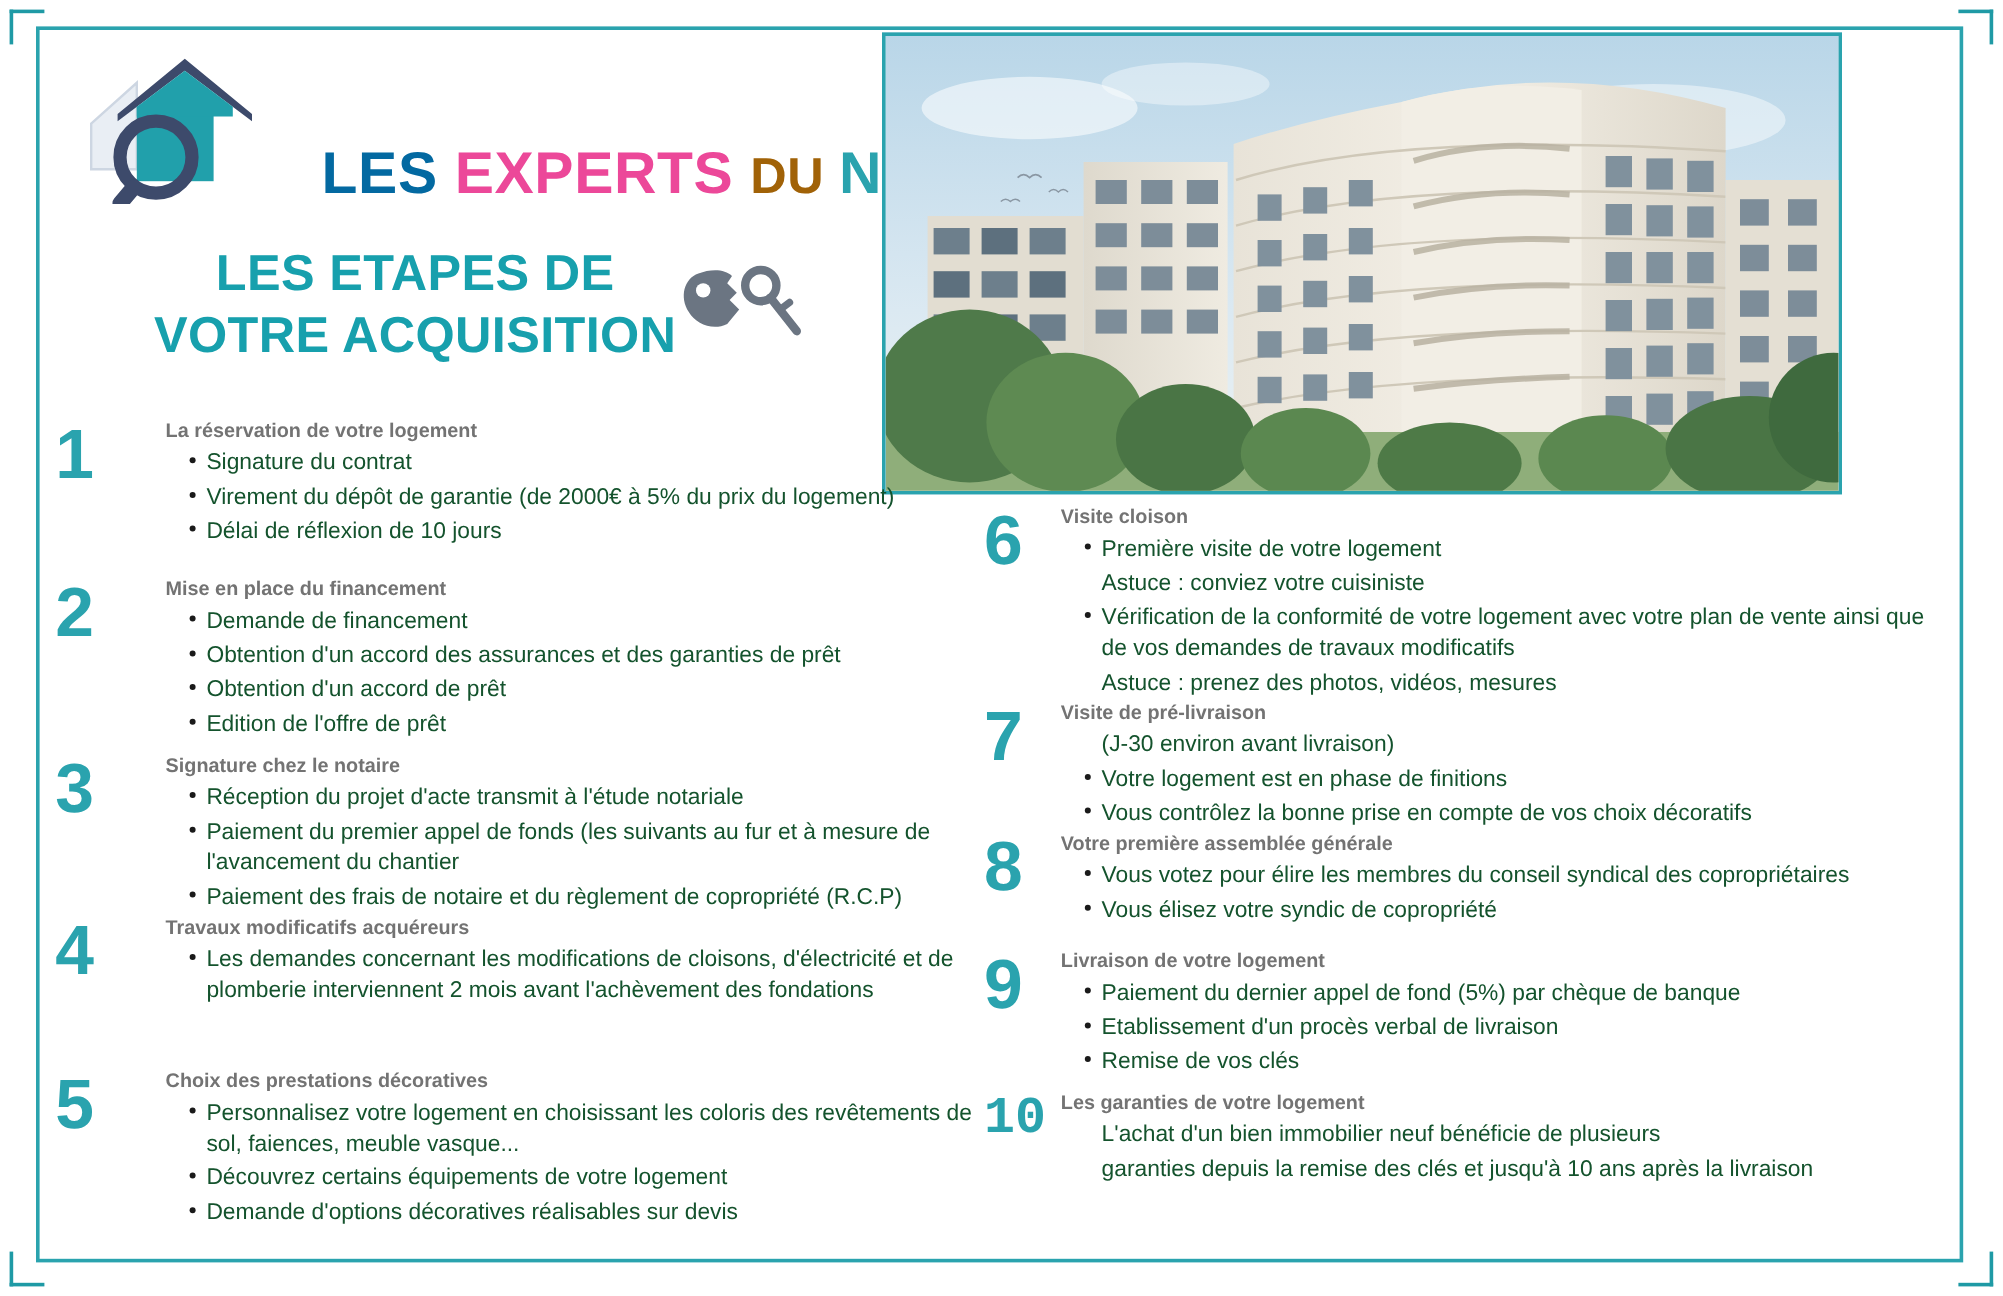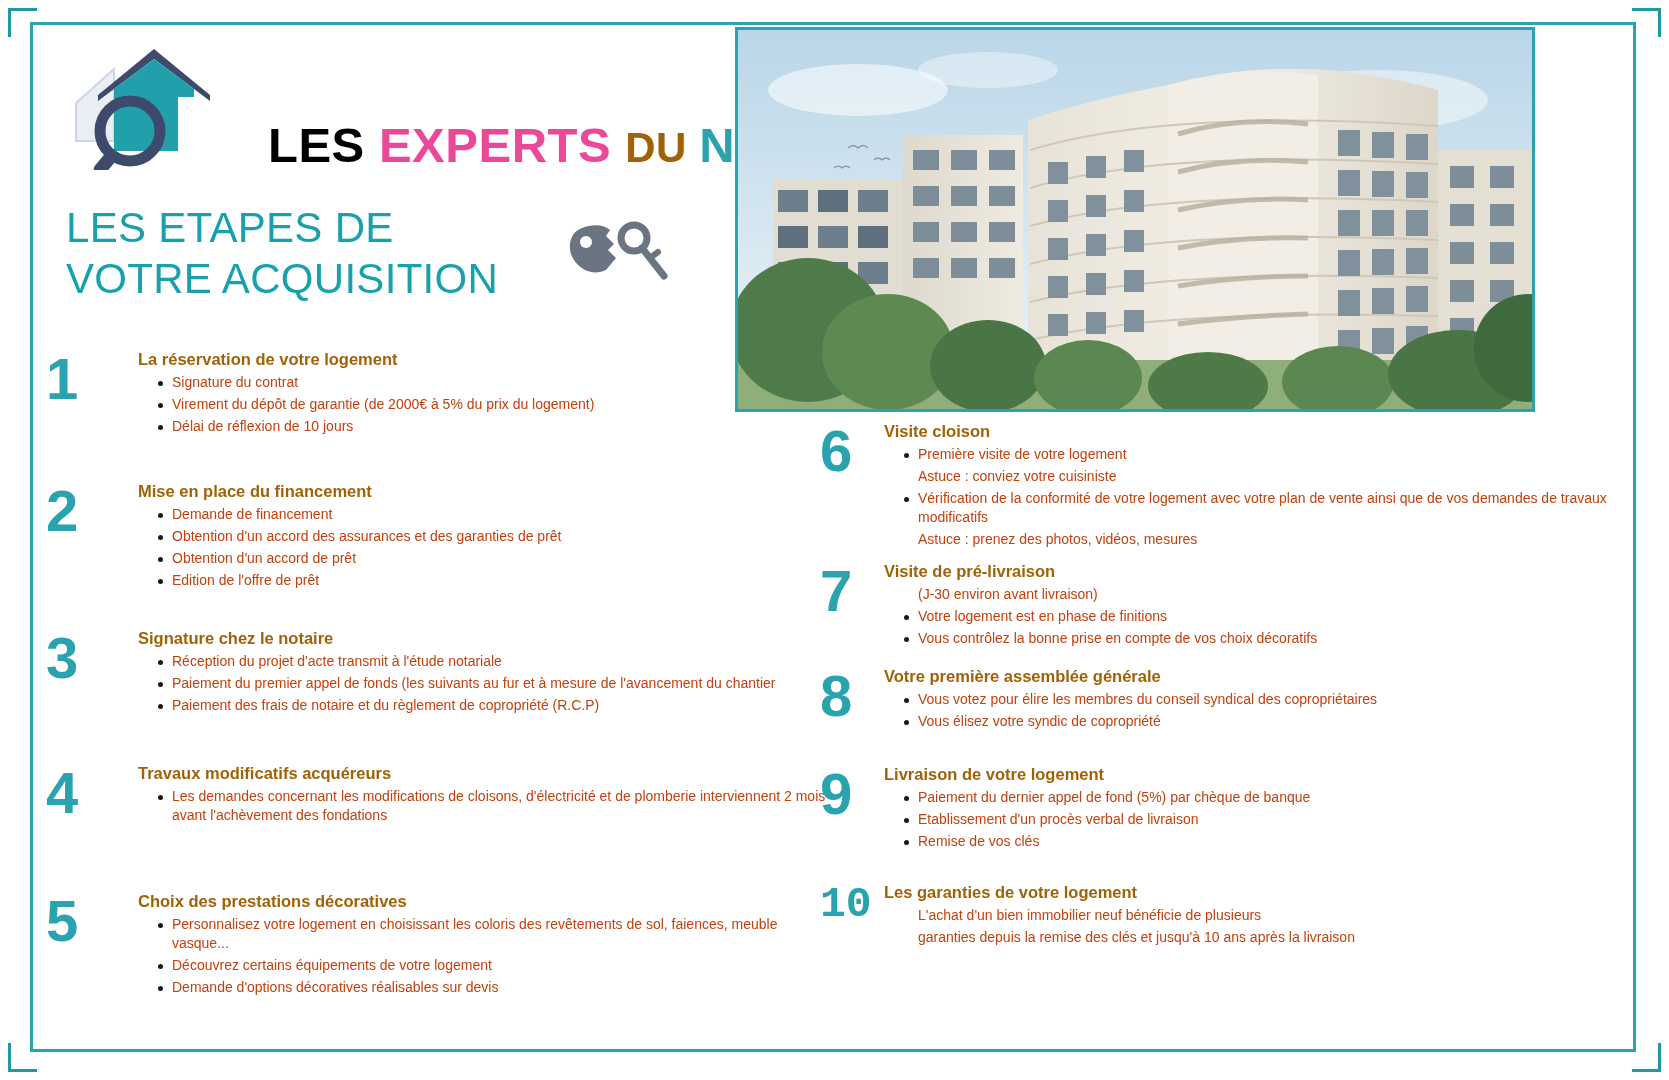--- a/index.html
+++ b/index.html
@@ -55,37 +55,38 @@
   }
   .logo-text {
     position: absolute;
     left: 200px;
     top: 72px;
     font-size: 49px;
     font-weight: bold;
     letter-spacing: 0.5px;
     white-space: nowrap;
   }
-  .logo-text .les { color: #000000; }
+  .logo-text .les { color: #0369a1; }
   .logo-text .experts { color: #ec4899; }
   .logo-text .du { color: #a16207; font-size: 42px; }
   .logo-text .neuf { color: #2aa3ae; }
 
   .title-block {
     position: absolute;
     left: 66px;
     top: 202px;
     width: 560px;
   }
   .title-line {
     color: #17a0ad;
     font-size: 42px;
-    font-weight: normal;
+    font-weight: bold;
     line-height: 1.22;
     letter-spacing: 0.3px;
+    text-align: center;
   }
 
   .keys-icon {
     position: absolute;
     left: 564px;
     top: 218px;
     width: 110px;
     height: 70px;
   }
 
@@ -126,32 +127,32 @@
     text-align: left;
   }
   .step-num.wide { width: 110px; font-size: 43px; font-family: Liberation Mono, monospace; }
   .step-body {
     margin-left: 92px;
   }
   .step-body.r { margin-left: 64px; }
   .step-title {
     font-size: 16.5px;
     font-weight: bold;
-    color: #a16207;
+    color: #737373;
     margin-bottom: 4px;
   }
   ul.bullets {
     margin: 0;
     padding-left: 20px;
     list-style: none;
   }
   ul.bullets li {
-    font-size: 14px;
+    font-size: 19px;
     line-height: 1.35;
-    color: #c2410c;
+    color: #14532d;
     margin-bottom: 3px;
     position: relative;
     padding-left: 14px;
   }
   ul.bullets li.bulleted:before {
     content: "";
     position: absolute;
     left: 0;
     top: 8px;
     width: 5px;

